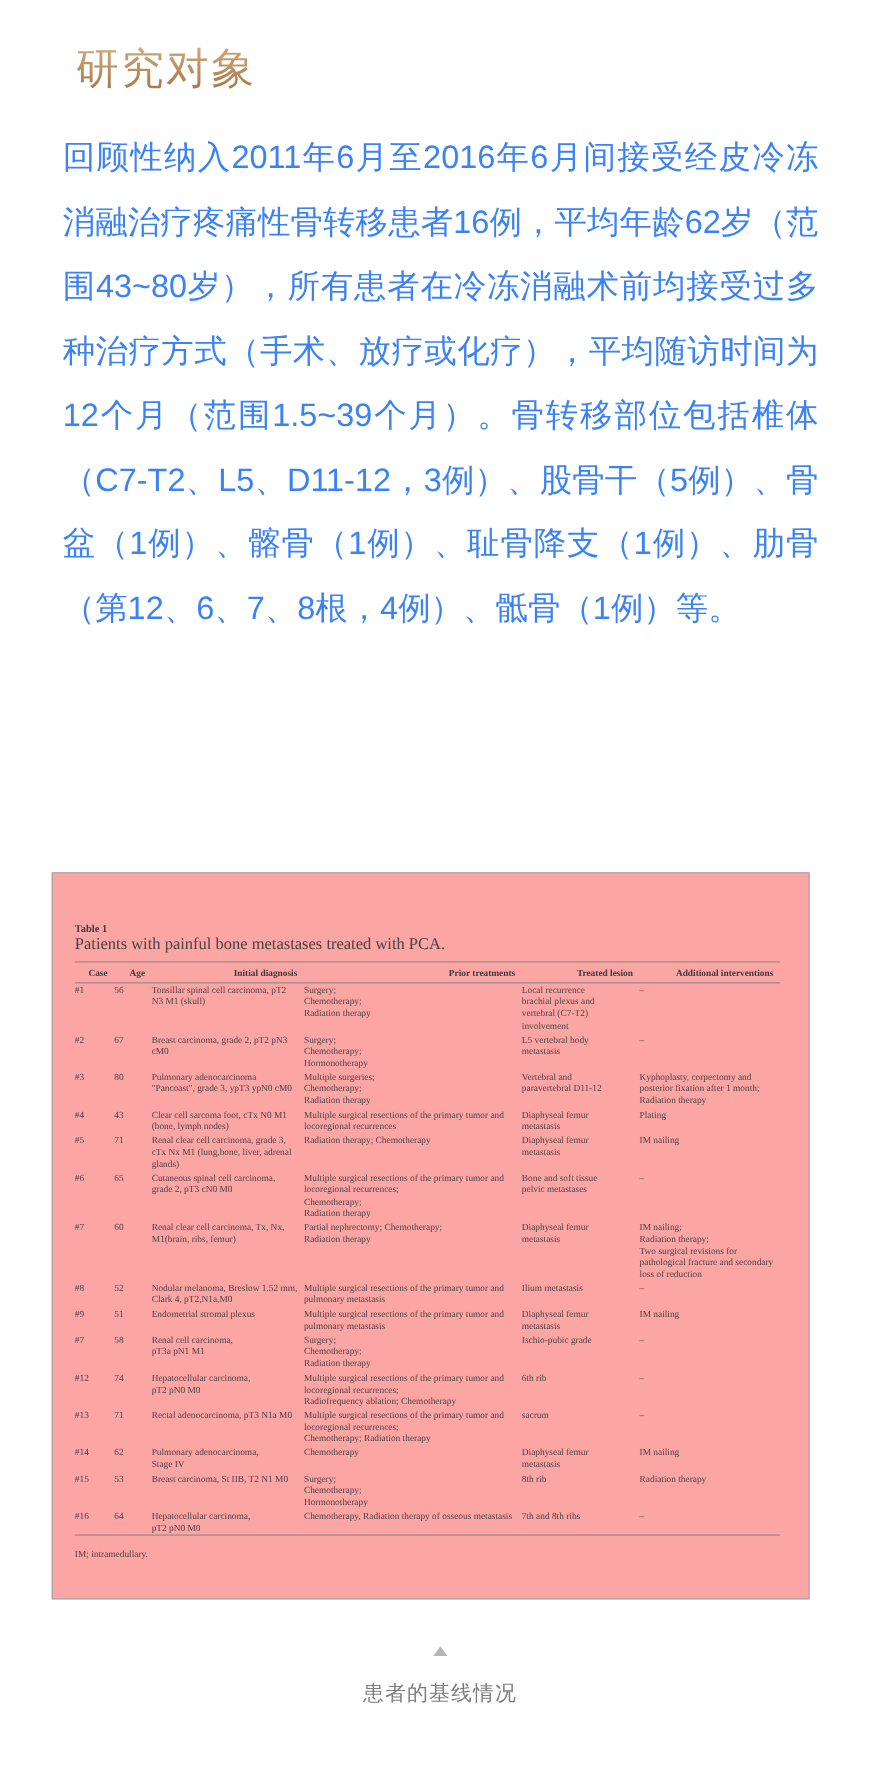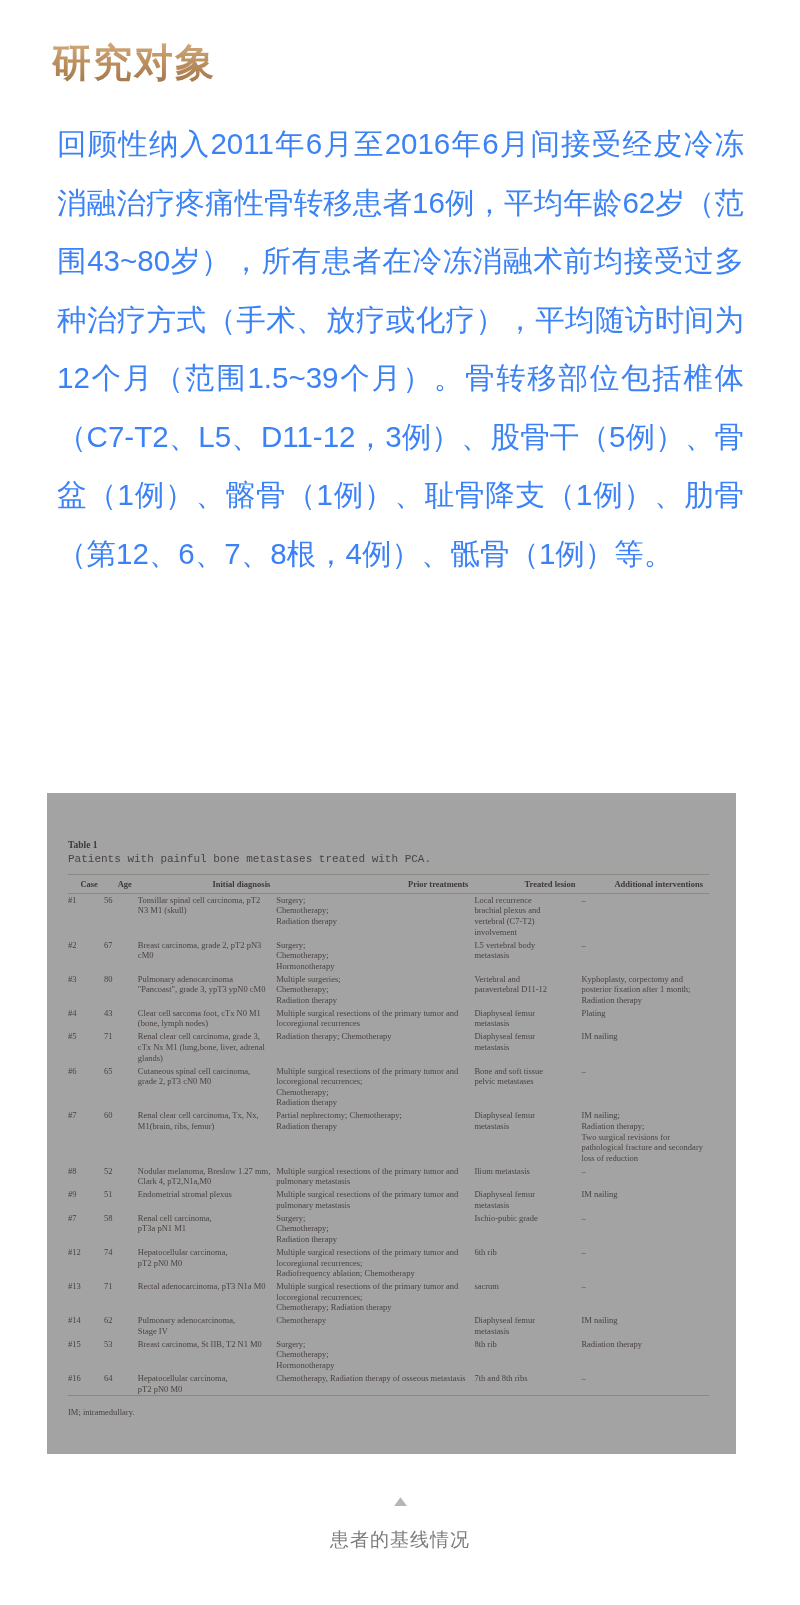--- a/index.html
+++ b/index.html
@@ -7,23 +7,23 @@
   body {
     width: 800px; height: 1605px;
     position: relative;
     font-family: "Liberation Sans", sans-serif;
     overflow: hidden;
   }
   .page { position: absolute; inset: 0; width: 800px; height: 1605px; background: #fff; }
 
   
   .heading {
-    position: absolute; left: 52px; top: 40px;
+    position: absolute; left: 69px; top: 40px;
     font-family: "Liberation Serif", "DejaVu Serif", serif;
-    font-weight: bold;
+    font-weight: normal;
     font-size: 39px; line-height: 46px;
     letter-spacing: 2px;
     color: #b68a58;
   }
   @supports (-webkit-background-clip: text) {
     .heading {
       background: linear-gradient(180deg, #d2ab7e 0%, #b98c5c 55%, #a0744a 100%);
       -webkit-background-clip: text;
       background-clip: text;
       -webkit-text-fill-color: transparent;
@@ -36,28 +36,28 @@
     font-size: 29.5px; line-height: 58.5px;
     color: #3b82f6;
     text-align: justify;
     font-weight: 400;
   }
 
   
   .table-card {
     position: absolute; left: 47px; top: 793px;
     width: 689px; height: 661px;
-    background: #a3a3a3;
+    background: #fca5a5;
     border: 1px solid #a3a3a3;
     padding: 46px 26px 0 20px;
     font-family: "Liberation Serif", "DejaVu Serif", serif;
     color: #4a4341;
   }
   .t-title { font-size: 9.5px; line-height: 11px; font-weight: bold; color: #3f3937; }
-  .t-caption { font-size: 11px; line-height: 12px; margin-top: 2px; color: #4a4341; font-family: Liberation Mono, monospace; }
+  .t-caption { font-size: 15px; line-height: 12px; margin-top: 2px; color: #4a4341; }
 
   table.patients {
     width: 100%;
     margin-top: 9px;
     border-collapse: collapse;
     table-layout: fixed;
     font-size: 8.5px; line-height: 10.6px;
   }
   table.patients col.c-case { width: 5.6%; }
   table.patients col.c-age  { width: 5.3%; }
@@ -206,21 +206,21 @@
 Radiation therapy</td>
             <td>Diaphyseal femur
 metastasis</td>
             <td>IM nailing;
 Radiation therapy;
 Two surgical revisions for pathological fracture and secondary loss of reduction</td>
           </tr>
           <tr>
             <td>#8</td>
             <td>52</td>
-            <td>Nodular melanoma, Breslow 1.27 mm, Clark 4, pT2,N1a,M0</td>
+            <td>Nodular melanoma, Breslow 1.52 mm, Clark 4, pT2,N1a,M0</td>
             <td>Multiple surgical resections of the primary tumor and pulmonary metastasis</td>
             <td>Ilium metastasis</td>
             <td>–</td>
           </tr>
           <tr>
             <td>#9</td>
             <td>51</td>
             <td>Endometrial stromal plexus</td>
             <td>Multiple surgical resections of the primary tumor and pulmonary metastasis</td>
             <td>Diaphyseal femur

